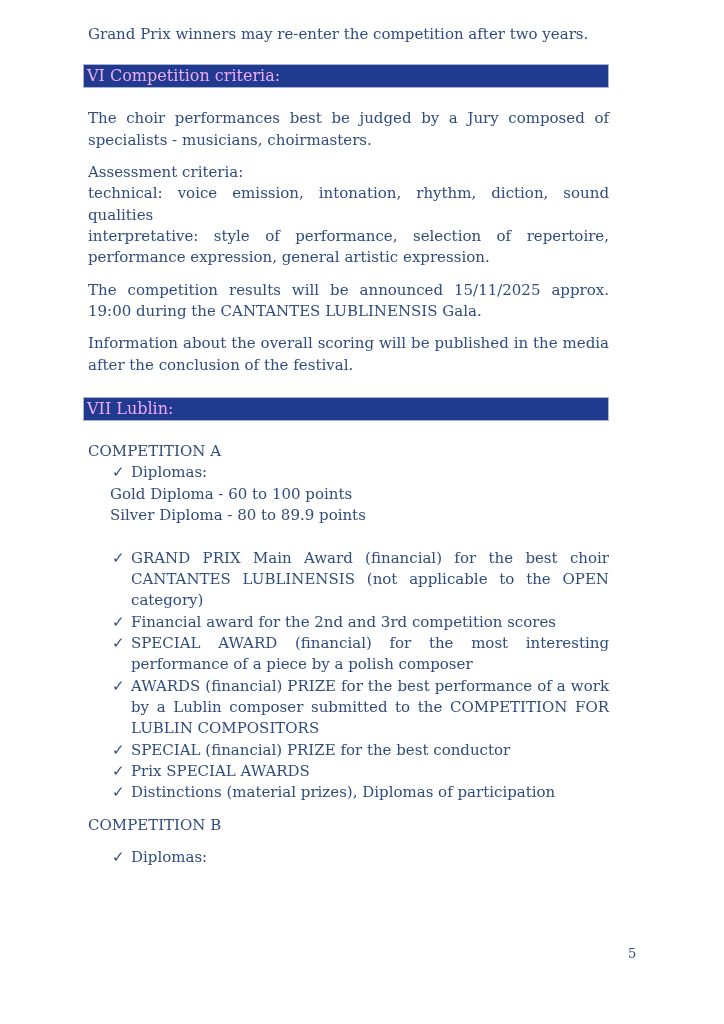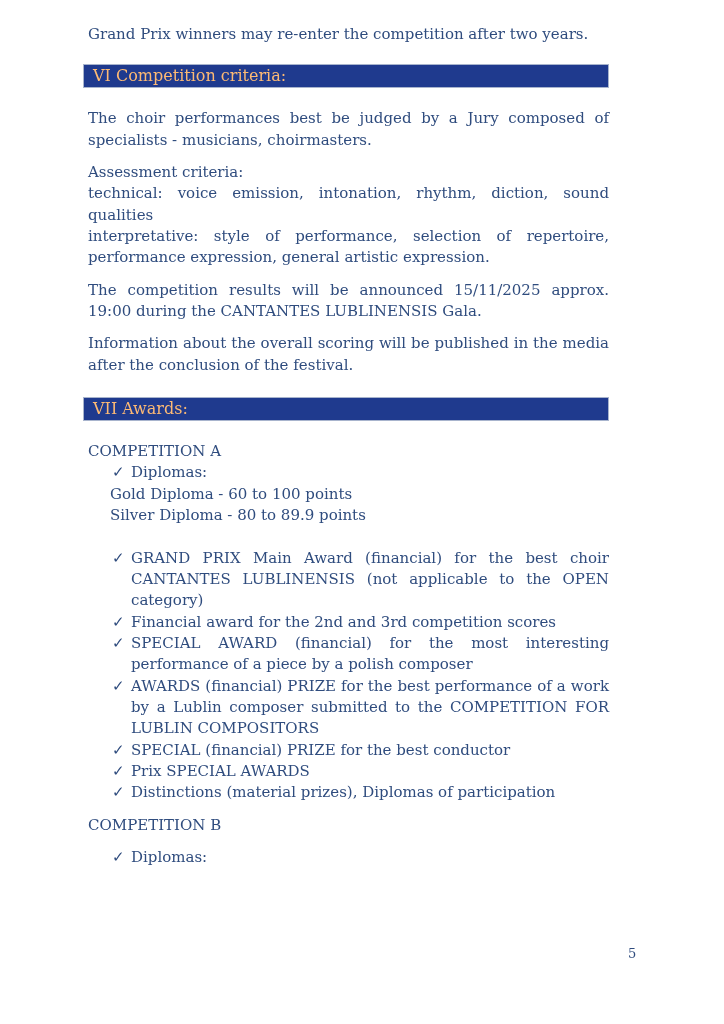--- a/index.html
+++ b/index.html
@@ -31,24 +31,24 @@
   .justify {
     text-align: justify;
   }
   .section-bar {
     box-sizing: border-box;
     margin-left: -5px;
     width: 526px;
     height: 24px;
     background: #1f3a8e;
     border: 1px solid #a8b4cd;
-    color: #fdba74;
+    color: #f0abfc;
     font-size: 16px;
     line-height: 22px;
-    padding-left: 9px;
+    padding-left: 3px;
     overflow: hidden;
   }
   .bar-vi { margin-top: 19px; }
   .bar-vii { margin-top: 21px; }
   .mt20 { margin-top: 20px; }
   .mt1l { margin-top: 11px; }
   .spacer-line { height: 21.33px; }
   .check-item {
     display: flex;
     margin-left: 24px;
@@ -89,21 +89,21 @@
 
     <p class="para mt1l">Assessment criteria:</p>
     <p class="para justify">technical: voice emission, intonation, rhythm, diction, sound qualities</p>
     <p class="para justify">interpretative: style of performance, selection of repertoire, performance expression, general artistic expression.</p>
 
     <p class="para justify mt1l">The competition results will be announced 15/11/2025 approx. 19:00 during the CANTANTES LUBLINENSIS Gala.</p>
 
     <p class="para justify mt1l">Information about the overall scoring will be published in the media after the conclusion of the festival.</p>
 
     <div class="section-bar bar-vii">
-      <span>VII Awards:</span>
+      <span>VII Lublin:</span>
     </div>
 
     <p class="para mt20">COMPETITION A</p>
 
     <div class="check-item">
       <span class="check">✓</span>
       <span class="check-text">Diplomas:</span>
     </div>
 
     <p class="para diploma-line">Gold Diploma - 60 to 100 points</p>

